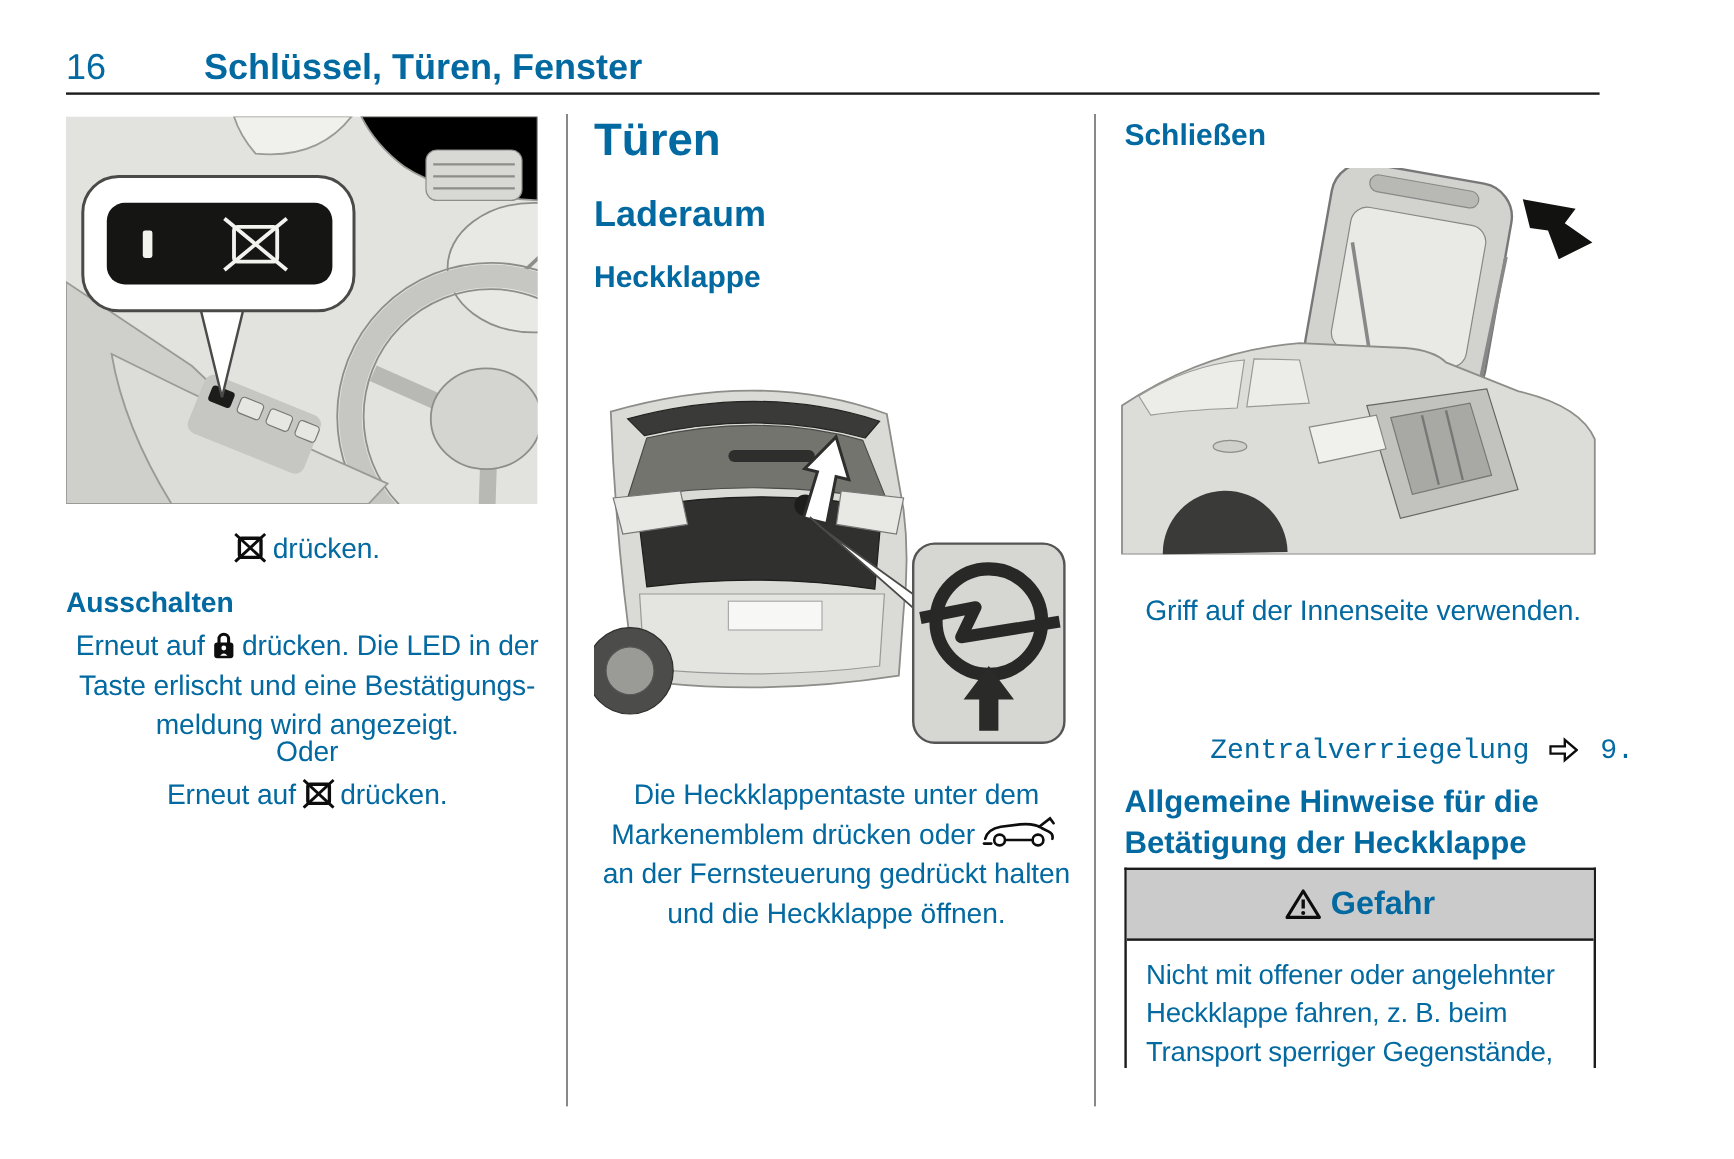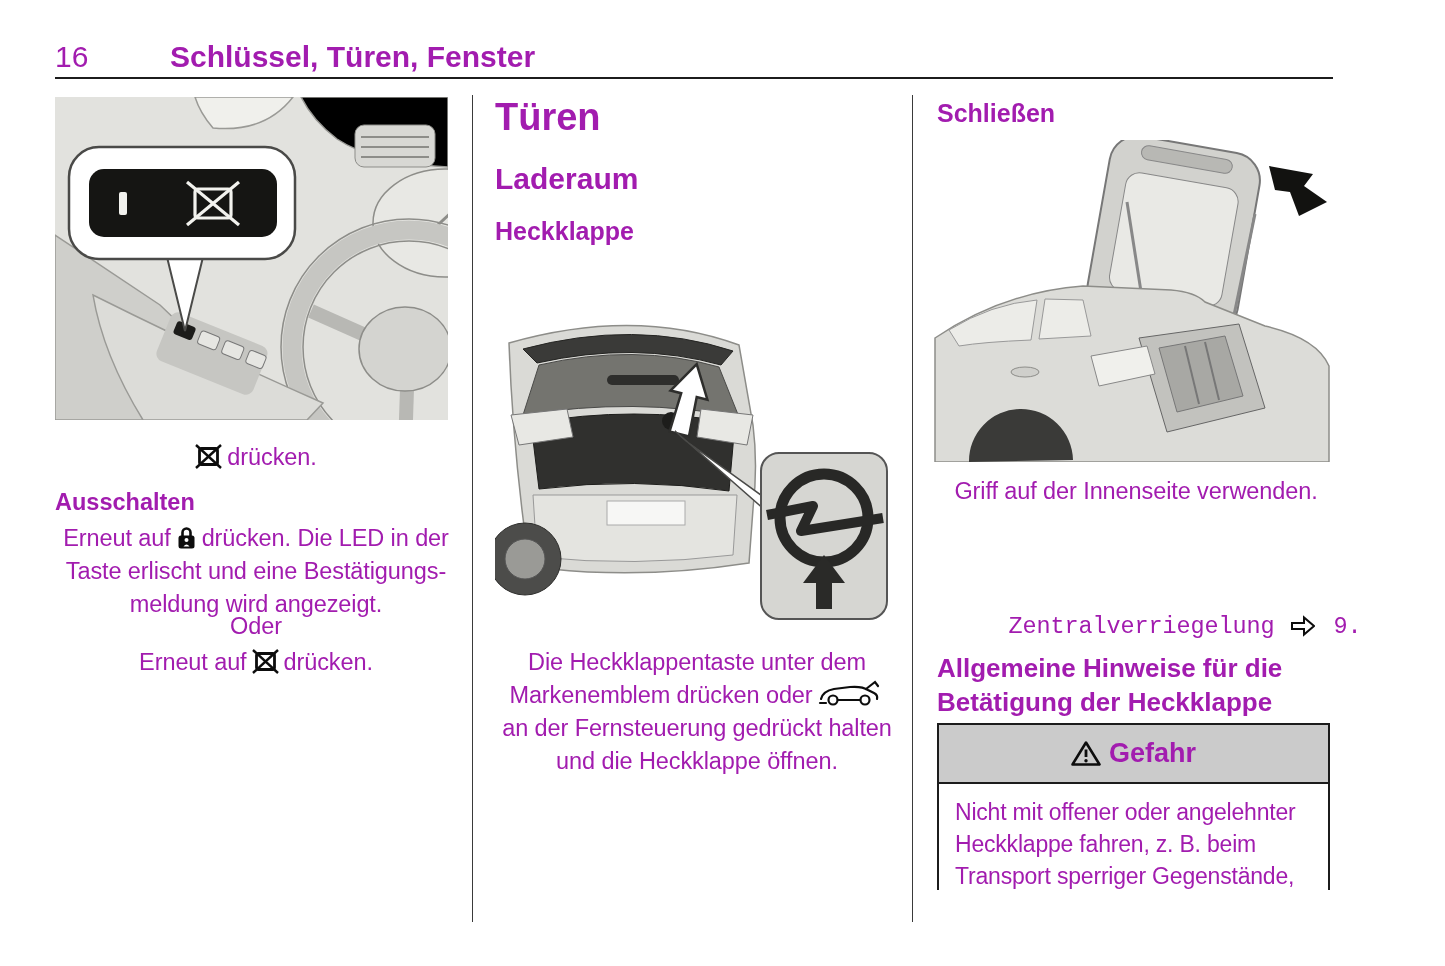--- a/index.html
+++ b/index.html
@@ -1,17 +1,17 @@
 <!DOCTYPE html>
 <html><head>
 <meta charset="utf-8">
 <style>
   html,body{margin:0;padding:0;background:#fff;}
   .page{position:relative;width:1445px;height:966px;background:#ffffff;overflow:hidden;
-        font-family:"Liberation Sans",sans-serif;color:#a21caf;}
+        font-family:"Liberation Sans",sans-serif;color:#0369a1;}
   .abs{position:absolute;}
   
   .pagenum{left:55px;top:40px;font-size:30px;font-weight:400;}
   .chapter{left:170px;top:40px;font-size:30px;font-weight:700;}
   .hrule{left:55px;top:77px;width:1278px;height:2px;background:#1c1c1c;}
   .vdiv{width:1px;top:95px;height:827px;background:#3a3a3a;}
   
   .body-text{font-size:23.5px;line-height:33px;letter-spacing:-0.1px;text-align:center;}
   .h-xl{font-size:38px;font-weight:700;}
   .h-lg{font-size:30px;font-weight:700;}
@@ -206,21 +206,21 @@
       <line x1="272" y1="202" x2="286" y2="260" stroke="#777" stroke-width="2"></line>
 
       <path d="M158,216 L214,206 L222,234 L166,246 Z" fill="#f0f0ec" stroke="#888"></path>
 
       <path d="M36,322 A52,52 0 0 1 140,320 Z" fill="#3a3a38"></path>
 
       <path d="M336,26 L380,34 L371,46 L394,62 L366,76 L357,52 L342,50 Z" fill="#121210"></path>
     </svg>
   </figure>
 
-  <div class="abs body-text" style="left:937px;top:475px;width:398px;">Griff auf der Innenseite verwenden.</div>
+  <div class="abs body-text" style="left:937px;top:493px;width:398px;">Griff auf der Innenseite verwenden.</div>
 
 
   <div class="abs body-text" style="left:986px;top:610px;width:398px;font-family:Liberation Mono, monospace;">
     <span>Zentralverriegelung</span>
     <span class="inline-icon" style="margin-left:2px;"><svg width="24" height="22" viewBox="0 0 24 22">
           <polygon points="1,8 13,8 13,2.5 23,11 13,19.5 13,14 1,14" fill="#fff" stroke="#0d0d0d" stroke-width="2"></polygon>
         </svg></span>
     <span>9.</span>
   </div>
 

